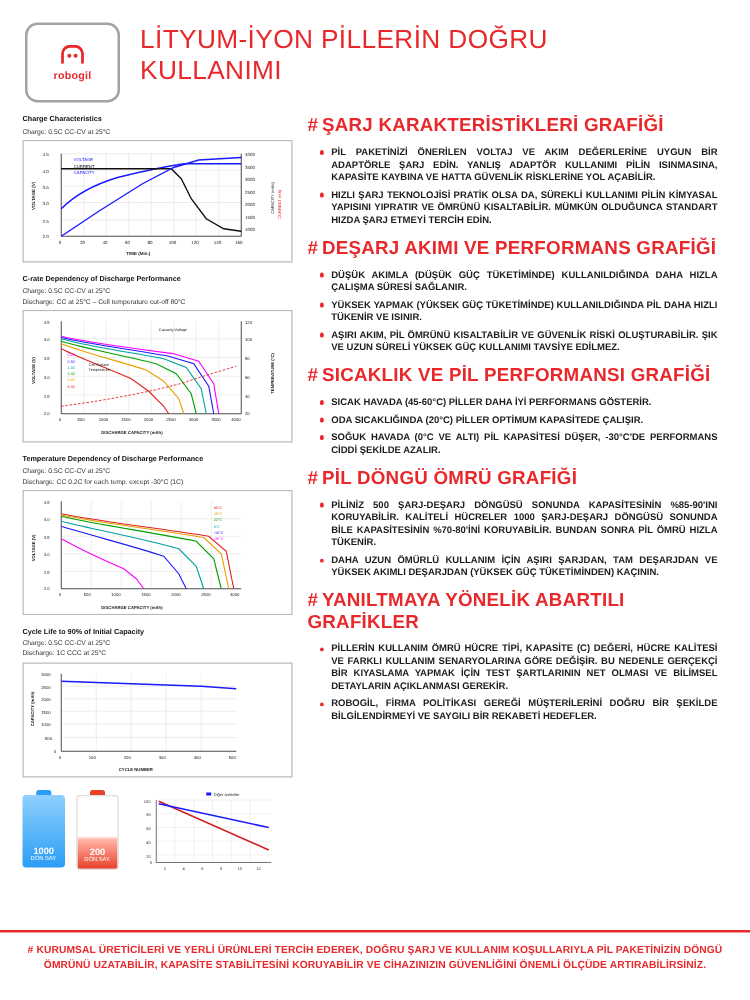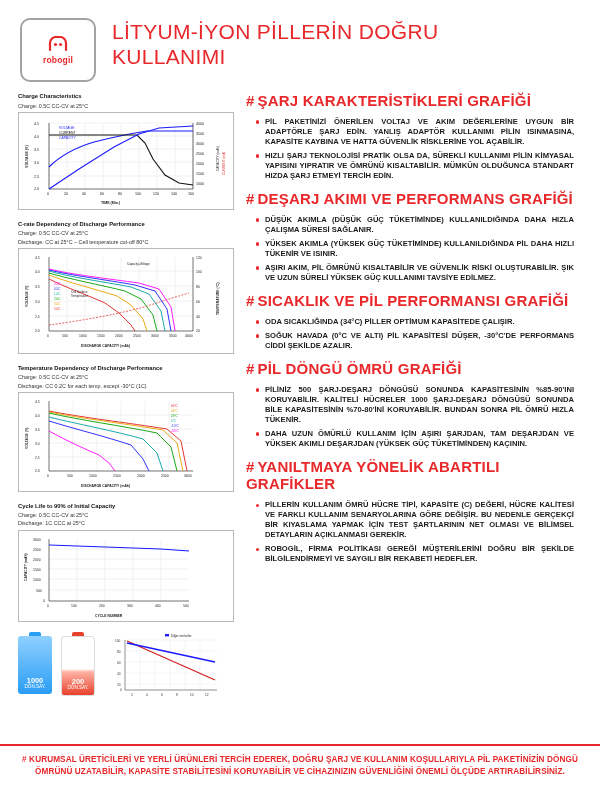--- a/index.html
+++ b/index.html
@@ -416,31 +416,32 @@
           <li>HIZLI ŞARJ TEKNOLOJİSİ PRATİK OLSA DA, SÜREKLİ KULLANIMI PİLİN KİMYASAL YAPISINI YIPRATIR VE ÖMRÜNÜ KISALTABİLİR. MÜMKÜN OLDUĞUNCA STANDART HIZDA ŞARJ ETMEYİ TERCİH EDİN.</li>
         </ul>
       </div>
 
       <div class="sec">
         <div class="sec-title">
           <span class="hash">#</span><span>DEŞARJ AKIMI VE PERFORMANS GRAFİĞİ</span>
         </div>
         <ul class="bul">
           <li>DÜŞÜK AKIMLA (DÜŞÜK GÜÇ TÜKETİMİNDE) KULLANILDIĞINDA DAHA HIZLA ÇALIŞMA SÜRESİ SAĞLANIR.</li>
-          <li>YÜKSEK AKIMLA (YÜKSEK GÜÇ TÜKETİMİNDE) KULLANILDIĞINDA PİL DAHA HIZLI TÜKENİR VE ISINIR.</li>
+          <li>YÜKSEK YAPMAK (YÜKSEK GÜÇ TÜKETİMİNDE) KULLANILDIĞINDA PİL DAHA HIZLI TÜKENİR VE ISINIR.</li>
           <li>AŞIRI AKIM, PİL ÖMRÜNÜ KISALTABİLİR VE GÜVENLİK RİSKİ OLUŞTURABİLİR. ŞIK VE UZUN SÜRELİ YÜKSEK GÜÇ KULLANIMI TAVSİYE EDİLMEZ.</li>
         </ul>
       </div>
 
       <div class="sec">
         <div class="sec-title">
           <span class="hash">#</span><span>SICAKLIK VE PİL PERFORMANSI GRAFİĞİ</span>
         </div>
         <ul class="bul">
-          <li>ODA SICAKLIĞINDA (34°C) PİLLER OPTİMUM KAPASİTEDE ÇALIŞIR.</li>
+          <li>SICAK HAVADA (45-60°C) PİLLER DAHA İYİ PERFORMANS GÖSTERİR.</li>
+          <li>ODA SICAKLIĞINDA (20°C) PİLLER OPTİMUM KAPASİTEDE ÇALIŞIR.</li>
           <li>SOĞUK HAVADA (0°C VE ALTI) PİL KAPASİTESİ DÜŞER, -30°C'DE PERFORMANS CİDDİ ŞEKİLDE AZALIR.</li>
         </ul>
       </div>
 
       <div class="sec">
         <div class="sec-title">
           <span class="hash">#</span><span>PİL DÖNGÜ ÖMRÜ GRAFİĞİ</span>
         </div>
         <ul class="bul">
           <li>PİLİNİZ 500 ŞARJ-DEŞARJ DÖNGÜSÜ SONUNDA KAPASİTESİNİN %85-90'INI KORUYABİLİR. KALİTELİ HÜCRELER 1000 ŞARJ-DEŞARJ DÖNGÜSÜ SONUNDA BİLE KAPASİTESİNİN %70-80'İNİ KORUYABİLİR. BUNDAN SONRA PİL ÖMRÜ HIZLA TÜKENİR.</li>

